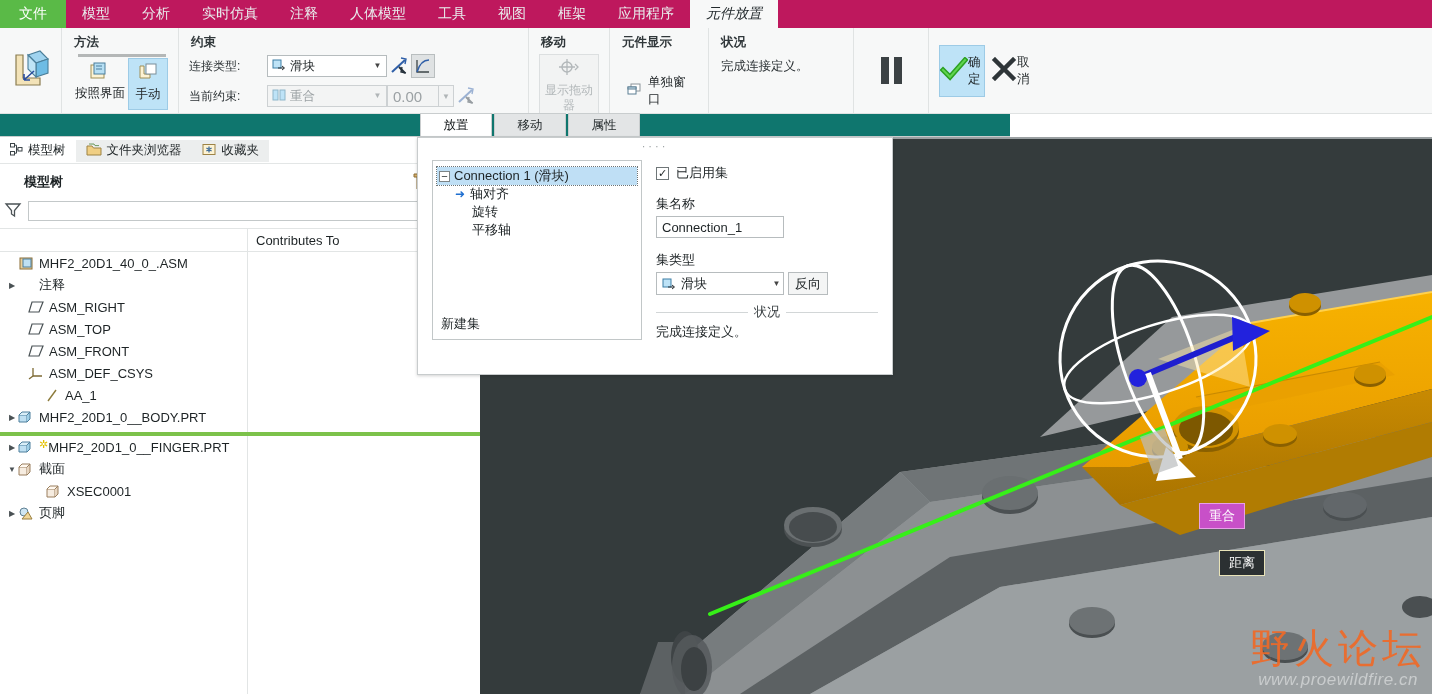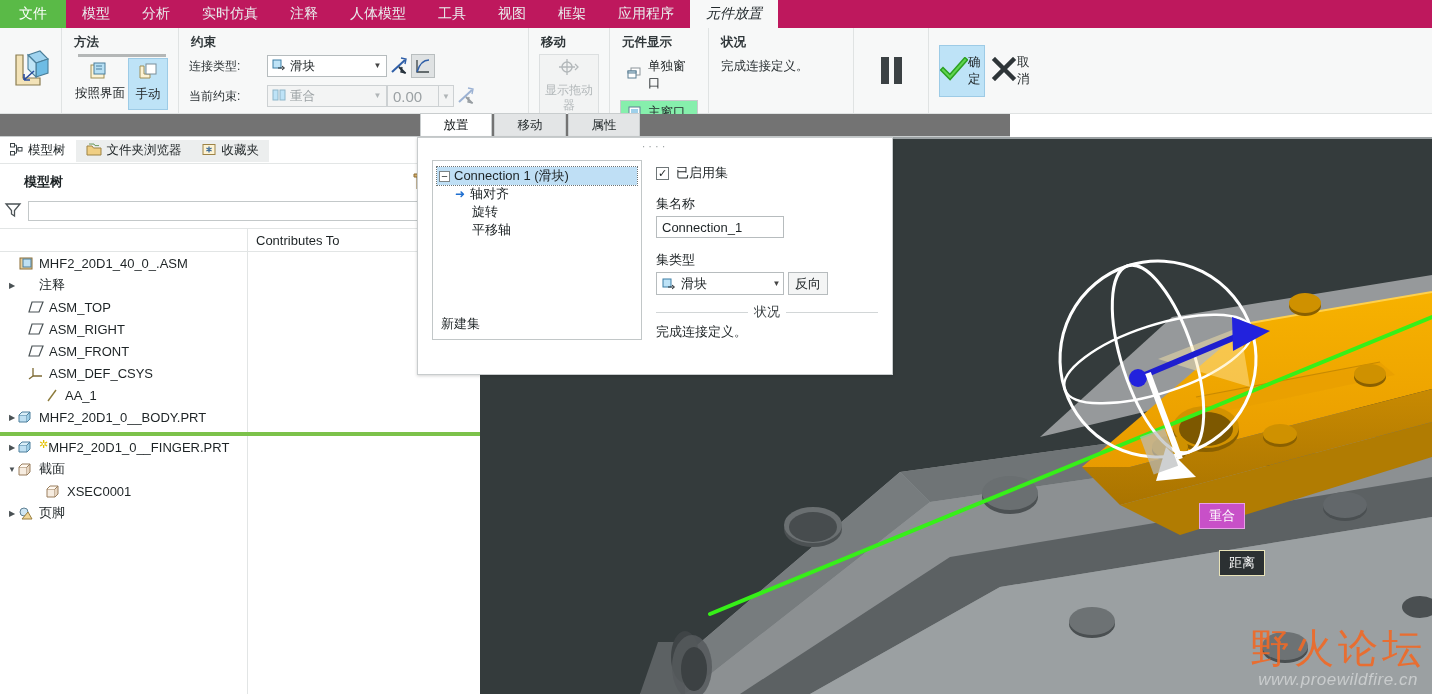--- a/index.html
+++ b/index.html
@@ -119,21 +119,21 @@
   }
   .cancel-btn {
     width: 46px; height: 52px;
     display: flex; flex-direction: row; align-items: center; justify-content: center;
     font-size: 12.5px; color: #1e2426;
   }
 
   
   .tabstrip {
     position: absolute; left: 0; top: 114px; width: 1010px; height: 23px;
-    background: #737373; border-bottom: 1px solid #c9cdce;
+    background: #0f766e; border-bottom: 1px solid #c9cdce;
     display: flex; align-items: flex-end; padding-left: 420px;
   }
   .dtab {
     height: 23px; min-width: 72px; padding: 0 16px;
     display: flex; align-items: center; justify-content: center;
     font-size: 12.5px; color: #262c2e; background: #e3e5e6;
     border: 1px solid #c9cdce; border-bottom: none; margin-right: 2px;
   }
   .dtab.active { background: #ffffff; color: #14181a; }
 
@@ -414,21 +414,21 @@
               <path d="M10 2 v16 M2 10 h16 M18 7 l3 3 -3 3" stroke="#b3b8ba" stroke-width="1.3" fill="none"></path>
             </svg>
           </span>
           <span>显示拖动器</span>
         </div>
       </div>
     </div>
 
     <div class="rb-group">
       <div class="rb-title">元件显示</div>
-      <div class="rb-body" style="flex-direction:column;">
+      <div class="rb-body" style="flex-direction:column;margin-top:16px;">
         <div class="chk-btn">
           <span>
             <svg width="15" height="13" viewBox="0 0 15 13">
               <rect x="4" y="1" width="9" height="7" fill="#ffffff" stroke="#8c9499" stroke-width="1"></rect>
               <rect x="1" y="4" width="8" height="7" fill="#ffffff" stroke="#5d7f93" stroke-width="1"></rect>
               <rect x="1" y="4" width="8" height="2" fill="#cfe6f2" stroke="#5d7f93" stroke-width="1"></rect>
             </svg>
           </span>
           <span>单独窗口</span>
         </div>
@@ -585,30 +585,30 @@
       <span class="tree-ico"></span>
       <span>注释</span>
     </div>
 
     <div class="tree-row" style="padding-left:28px">
       <span class="tree-ico">
         <svg width="16" height="12" viewBox="0 0 16 12">
             <path d="M4 1 L15 1 L11 11 L1 11 Z" fill="none" stroke="#4b5356" stroke-width="1.2"></path>
           </svg>
       </span>
-      <span>ASM_TOP</span>
+      <span>ASM_RIGHT</span>
     </div>
 
     <div class="tree-row" style="padding-left:28px">
       <span class="tree-ico">
         <svg width="16" height="12" viewBox="0 0 16 12">
             <path d="M4 1 L15 1 L11 11 L1 11 Z" fill="none" stroke="#4b5356" stroke-width="1.2"></path>
           </svg>
       </span>
-      <span>ASM_RIGHT</span>
+      <span>ASM_TOP</span>
     </div>
 
     <div class="tree-row" style="padding-left:28px">
       <span class="tree-ico">
         <svg width="16" height="12" viewBox="0 0 16 12">
             <path d="M4 1 L15 1 L11 11 L1 11 Z" fill="none" stroke="#4b5356" stroke-width="1.2"></path>
           </svg>
       </span>
       <span>ASM_FRONT</span>
     </div>

